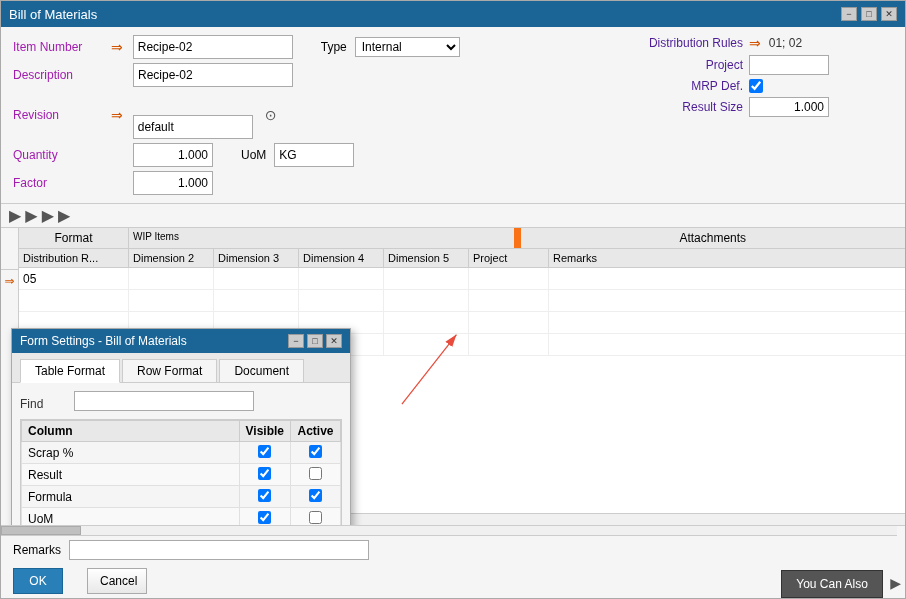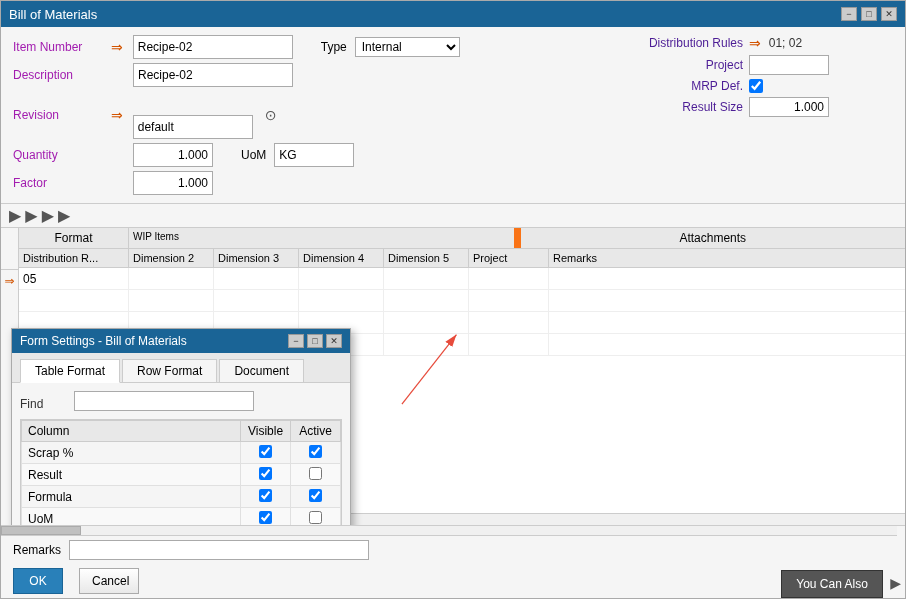--- a/index.html
+++ b/index.html
@@ -251,21 +251,21 @@
       width: 100%;
       border-collapse: collapse;
       font-size: 12px;
     }
 
     .columns-table th {
       background: #e8e8e8;
       border: 1px solid #ccc;
       padding: 3px 6px;
       text-align: left;
-      font-weight: normal;
+      font-weight: bold;
     }
 
     .columns-table td {
       border: 1px solid #e0e0e0;
       padding: 2px 6px;
       height: 22px;
     }
 
     .columns-table tr:nth-child(even) td {
       background: #f9f9f9;
@@ -528,21 +528,21 @@
 
   <div style="border-top: 1px solid #ccc; background: #f5f5f5;">
 
     <div style="height: 10px; background: #f0f0f0; border-bottom: 1px solid #ccc; margin: 0 8px 0 0;">
       <div style="width: 60%; height: 100%; background: #c0c0c0; border: 1px solid #aaa; width: 80px;"></div>
     </div>
     <div style="display: flex; align-items: center; padding: 4px 12px; gap: 8px;">
       <span style="font-size: 12px;">Remarks</span>
       <input style="height: 20px; border: 1px solid rgb(170, 170, 170); background: white; width: 300px; font-size: 12px; padding: 1px 4px;" type="text">
     </div>
-    <div style="display: flex; align-items: center; padding: 4px 12px; gap: 16px; position: relative;">
+    <div style="display: flex; align-items: center; padding: 4px 12px; gap: 24px; position: relative;">
       <button class="btn btn-blue" style="width: 50px;">OK</button>
       <button class="btn" style="width: 60px;">Cancel</button>
       <div style="position: absolute; right: 0; bottom: 0;">
         <button style="background: #555; color: white; border: 1px solid #333; height: 28px; padding: 0 14px; font-size: 12px; cursor: pointer;">You Can Also</button>
         <span style="font-size: 14px; color: #555; cursor: pointer; padding: 0 4px;">▶</span>
       </div>
     </div>
   </div>
 </div>
 

